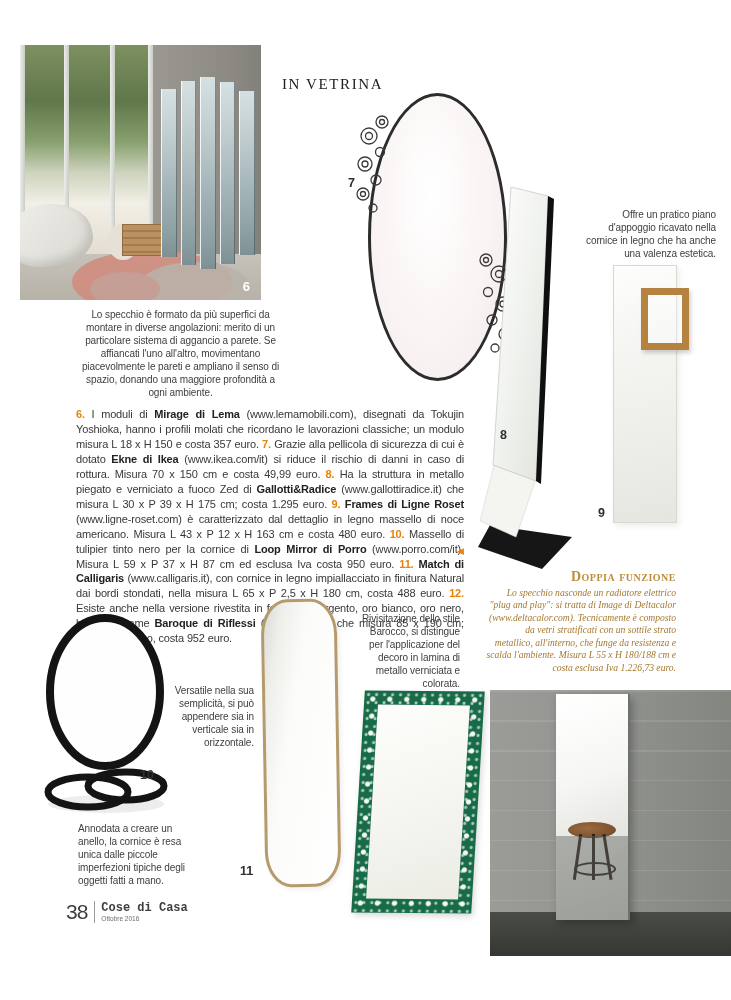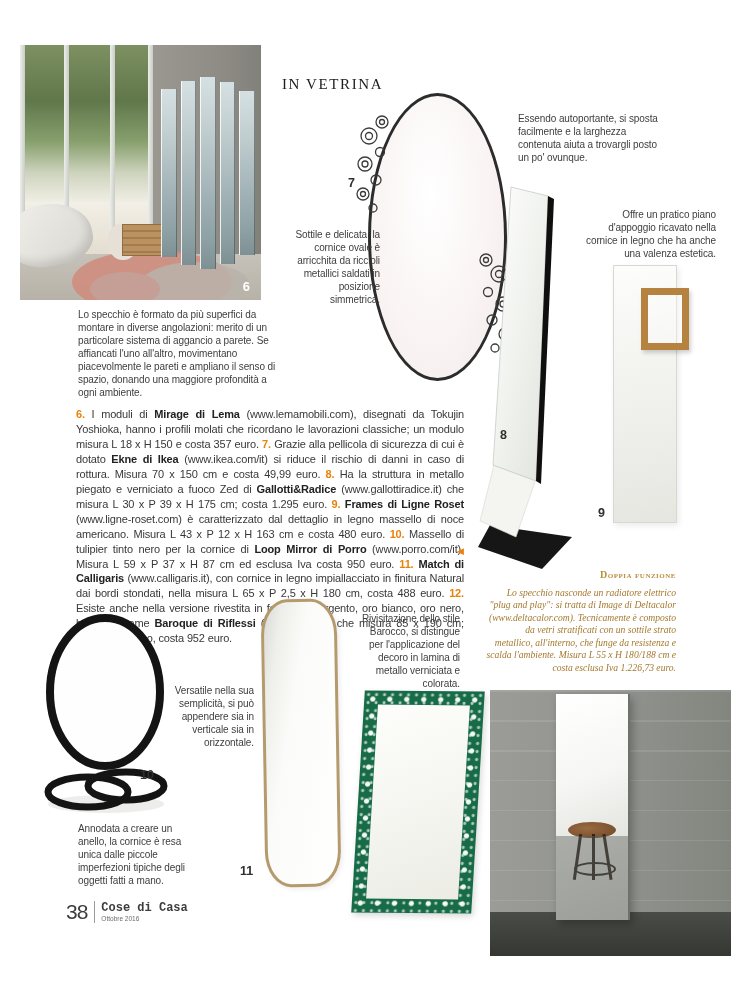--- a/index.html
+++ b/index.html
@@ -55,21 +55,21 @@
 
   
   .product-par{left:76px;top:407px;width:388px;font-size:11px;line-height:1.36;text-align:justify;
     color:#383838;letter-spacing:-0.15px;}
   .seg-num{color:#e8820a;font-weight:bold;}
   .seg-bold{font-weight:bold;color:#222;}
   .arrow-marker{left:457px;top:546px;color:#e8820a;font-size:9px;}
 
   
   .df-title{left:480px;top:569px;width:196px;text-align:right;font-family:"Liberation Serif",serif;
-    font-variant:small-caps;font-size:10px;letter-spacing:.5px;color:#bd8e3a;font-weight:bold;}
+    font-variant:small-caps;font-size:14px;letter-spacing:.5px;color:#bd8e3a;font-weight:bold;}
   .df-body{left:486px;top:587px;width:190px;text-align:right;font-family:"Liberation Serif",serif;
     font-style:italic;font-size:9.6px;line-height:1.3;color:#a5782e;}
 
   
   .ring10{left:42px;top:610px;}
   .cap10{left:78px;top:822px;width:122px;}
   .cap11{left:166px;top:684px;width:88px;}
 
   
   .mirror11{left:263px;top:599px;width:70px;height:282px;border:3px solid #b59a6d;border-radius:26px/36px;
@@ -129,21 +129,21 @@
     <div class="abs pl-mirrors">
       <div class="pl-strip" style="height:168px"></div>
       <div class="pl-strip" style="height:184px"></div>
       <div class="pl-strip" style="height:192px"></div>
       <div class="pl-strip" style="height:182px"></div>
       <div class="pl-strip" style="height:164px"></div>
     </div>
     <div class="abs photo-num" style="right:11px;bottom:6px;">6</div>
   </div>
 
-  <div class="abs caption" style="left:78px;top:308px;width:205px;">Lo specchio è formato da più superfici da montare in diverse angolazioni: merito di un particolare sistema di aggancio a parete. Se affiancati l'uno all'altro, movimentano piacevolmente le pareti e ampliano il senso di spazio, donando una maggiore profondità a ogni ambiente.</div>
+  <div class="abs caption" style="left:78px;top:308px;width:205px;text-align:center;">Lo specchio è formato da più superfici da montare in diverse angolazioni: merito di un particolare sistema di aggancio a parete. Se affiancati l'uno all'altro, movimentano piacevolmente le pareti e ampliano il senso di spazio, donando una maggiore profondità a ogni ambiente.</div>
 
   <div class="abs section-title">IN VETRINA</div>
 
   <div class="abs oval-mirror"></div>
   <svg class="abs curl-svg" style="left:352px;top:112px;" width="46" height="106" viewBox="0 0 46 106">
     <circle cx="30" cy="10" r="6"></circle>
       <circle cx="30" cy="10" r="2.5"></circle>
     <circle cx="17" cy="24" r="8"></circle>
       <circle cx="17" cy="24" r="3.5"></circle>
     <circle cx="28" cy="40" r="4.5"></circle>
@@ -161,23 +161,21 @@
       <circle cx="29" cy="26" r="3.5"></circle>
     <circle cx="18" cy="44" r="4.5"></circle>
     <circle cx="33" cy="56" r="7"></circle>
       <circle cx="33" cy="56" r="3"></circle>
     <circle cx="22" cy="72" r="5"></circle>
     <circle cx="35" cy="86" r="6"></circle>
       <circle cx="35" cy="86" r="2.5"></circle>
     <circle cx="25" cy="100" r="4"></circle>
   </svg>
   <div class="abs num-label" style="left:348px;top:176px;">7</div>
-  <div class="abs caption cap-right cap7">Sottile e delicata, la cornice ovale è arricchita da riccioli metallici saldati in posizione simmetrica.</div>
-
-  <div class="abs caption cap8">Essendo autoportante, si sposta facilmente e la larghezza contenuta aiuta a trovargli posto un po' ovunque.</div>
+
 
   <svg class="abs" style="left:478px;top:183px;" width="100" height="390" viewBox="0 0 100 390">
     <defs>
       <linearGradient id="g8" x1="0" y1="0" x2="1" y2="1">
         <stop offset="0" stop-color="#ffffff"></stop>
           <stop offset=".5" stop-color="#f0f2ee"></stop>
           <stop offset="1" stop-color="#dfe2dc"></stop>
       </linearGradient>
     </defs>
     <polygon points="12,342 94,354 64,386 0,364" fill="#161616"></polygon>

